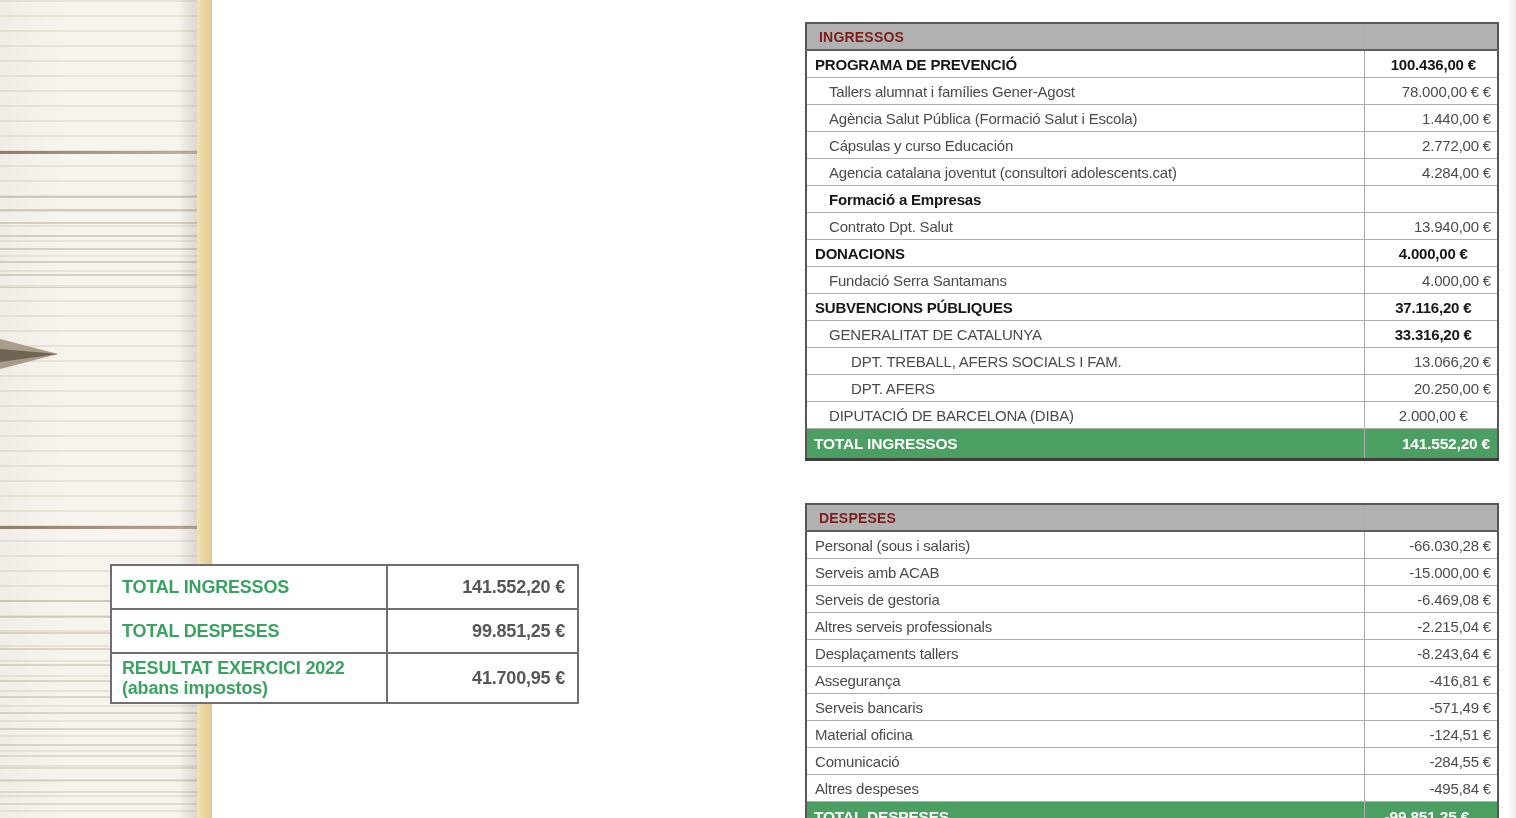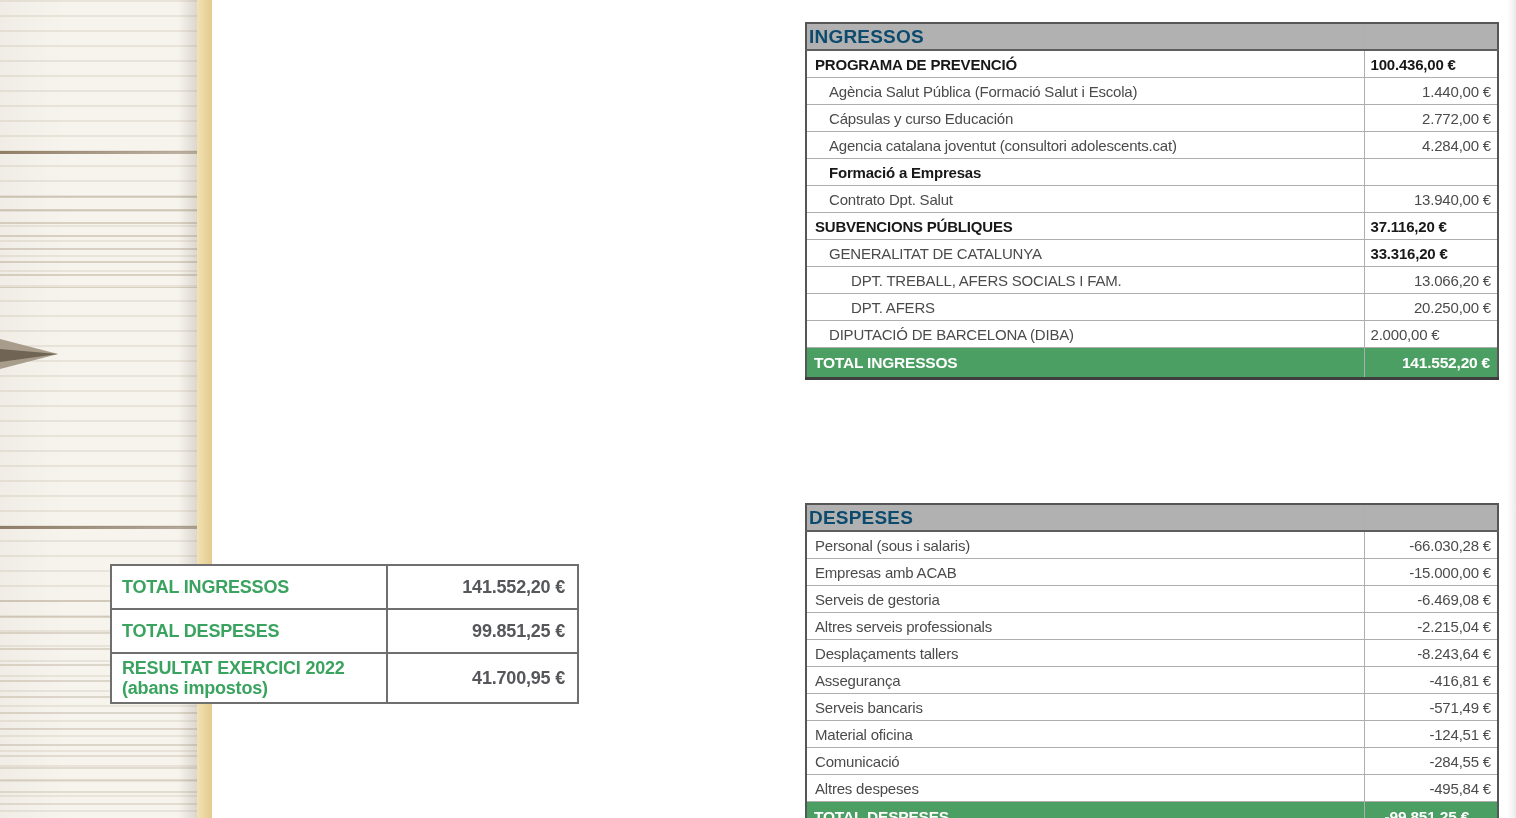--- a/index.html
+++ b/index.html
@@ -38,26 +38,26 @@
   }
 
   
   .acct{position:absolute;left:805px;width:692px;border-collapse:collapse;table-layout:fixed;background:#fff;border:2px solid #565656;}
   .acct.ingressos{top:22px;}
   .acct.despeses{top:503px;}
   .acct td{border:1.4px solid #aeaeae;height:24px;font-size:15px;letter-spacing:-0.2px;vertical-align:middle;overflow:hidden;white-space:nowrap;}
   .acct tr.band td{
     background:#b1b1b1;height:23px;border-bottom:2px solid #5e5e5e;border-top:1px solid #8a8a8a;
   }
-  .band .title{color:#0c4a6e;font-weight:bold;font-size:19px;padding-left:2px;letter-spacing:0.2px;}
+  .band .title{color:#7f1d1d;font-weight:bold;font-size:14px;padding-left:12px;letter-spacing:0.2px;}
   .lbl{padding-left:8px;color:#4b4b4b;}
   .ind1{padding-left:22px;}
   .ind2{padding-left:44px;}
   .val{text-align:right;padding-right:6px;color:#4b4b4b;}
-  .val-l{text-align:left;padding-left:6px;color:#4b4b4b;margin-left:40px;}
+  .val-l{text-align:center;padding-left:6px;color:#4b4b4b;margin-left:40px;}
   .b{font-weight:bold;color:#181818;}
   .acct tr.total td{
     background:#4b9f62;color:#ffffff;font-weight:bold;height:27px;
     border-top:1.6px solid #6a6a6a;border-bottom:3px solid #3e3e3e;font-size:15.5px;
   }
   .acct tr.total .t-lbl{padding-left:7px;}
   .acct tr.total .t-val{text-align:right;padding-right:7px;border-left:1px solid rgba(255,255,255,0.35);}
   .acct tr.total .t-val-l{text-align:left;padding-left:20px;border-left:1px solid rgba(255,255,255,0.35);}
 
   
@@ -122,38 +122,50 @@
   <tbody>
       <tr class="band">
     <td class="title">INGRESSOS</td>
     <td></td>
   </tr>
   <tr>
     <td class="lbl b">PROGRAMA DE PREVENCIÓ</td>
     <td class="val-l b">100.436,00 €</td>
   </tr>
   <tr>
+    <td class="lbl ind1">Tallers alumnat i famílies Gener-Agost</td>
+    <td class="val">78.000,00 € €</td>
+  </tr>
+  <tr>
     <td class="lbl ind1">Agència Salut Pública (Formació Salut i Escola)</td>
     <td class="val">1.440,00 €</td>
   </tr>
   <tr>
     <td class="lbl ind1">Cápsulas y curso Educación</td>
     <td class="val">2.772,00 €</td>
   </tr>
   <tr>
     <td class="lbl ind1">Agencia catalana joventut (consultori adolescents.cat)</td>
     <td class="val">4.284,00 €</td>
   </tr>
   <tr>
     <td class="lbl ind1 b">Formació a Empresas</td>
     <td class="val"></td>
   </tr>
   <tr>
     <td class="lbl ind1">Contrato Dpt. Salut</td>
     <td class="val">13.940,00 €</td>
+  </tr>
+  <tr>
+    <td class="lbl b">DONACIONS</td>
+    <td class="val-l b">4.000,00 €</td>
+  </tr>
+  <tr>
+    <td class="lbl ind1">Fundació Serra Santamans</td>
+    <td class="val">4.000,00 €</td>
   </tr>
   <tr>
     <td class="lbl b">SUBVENCIONS PÚBLIQUES</td>
     <td class="val-l b">37.116,20 €</td>
   </tr>
   <tr>
     <td class="lbl ind1">GENERALITAT DE CATALUNYA</td>
     <td class="val-l b">33.316,20 €</td>
   </tr>
   <tr>
@@ -183,21 +195,21 @@
   <tbody>
       <tr class="band">
     <td class="title">DESPESES</td>
     <td></td>
   </tr>
   <tr>
     <td class="lbl">Personal (sous i salaris)</td>
     <td class="val">-66.030,28 €</td>
   </tr>
   <tr>
-    <td class="lbl">Empresas amb ACAB</td>
+    <td class="lbl">Serveis amb ACAB</td>
     <td class="val">-15.000,00 €</td>
   </tr>
   <tr>
     <td class="lbl">Serveis de gestoria</td>
     <td class="val">-6.469,08 €</td>
   </tr>
   <tr>
     <td class="lbl">Altres serveis professionals</td>
     <td class="val">-2.215,04 €</td>
   </tr>

